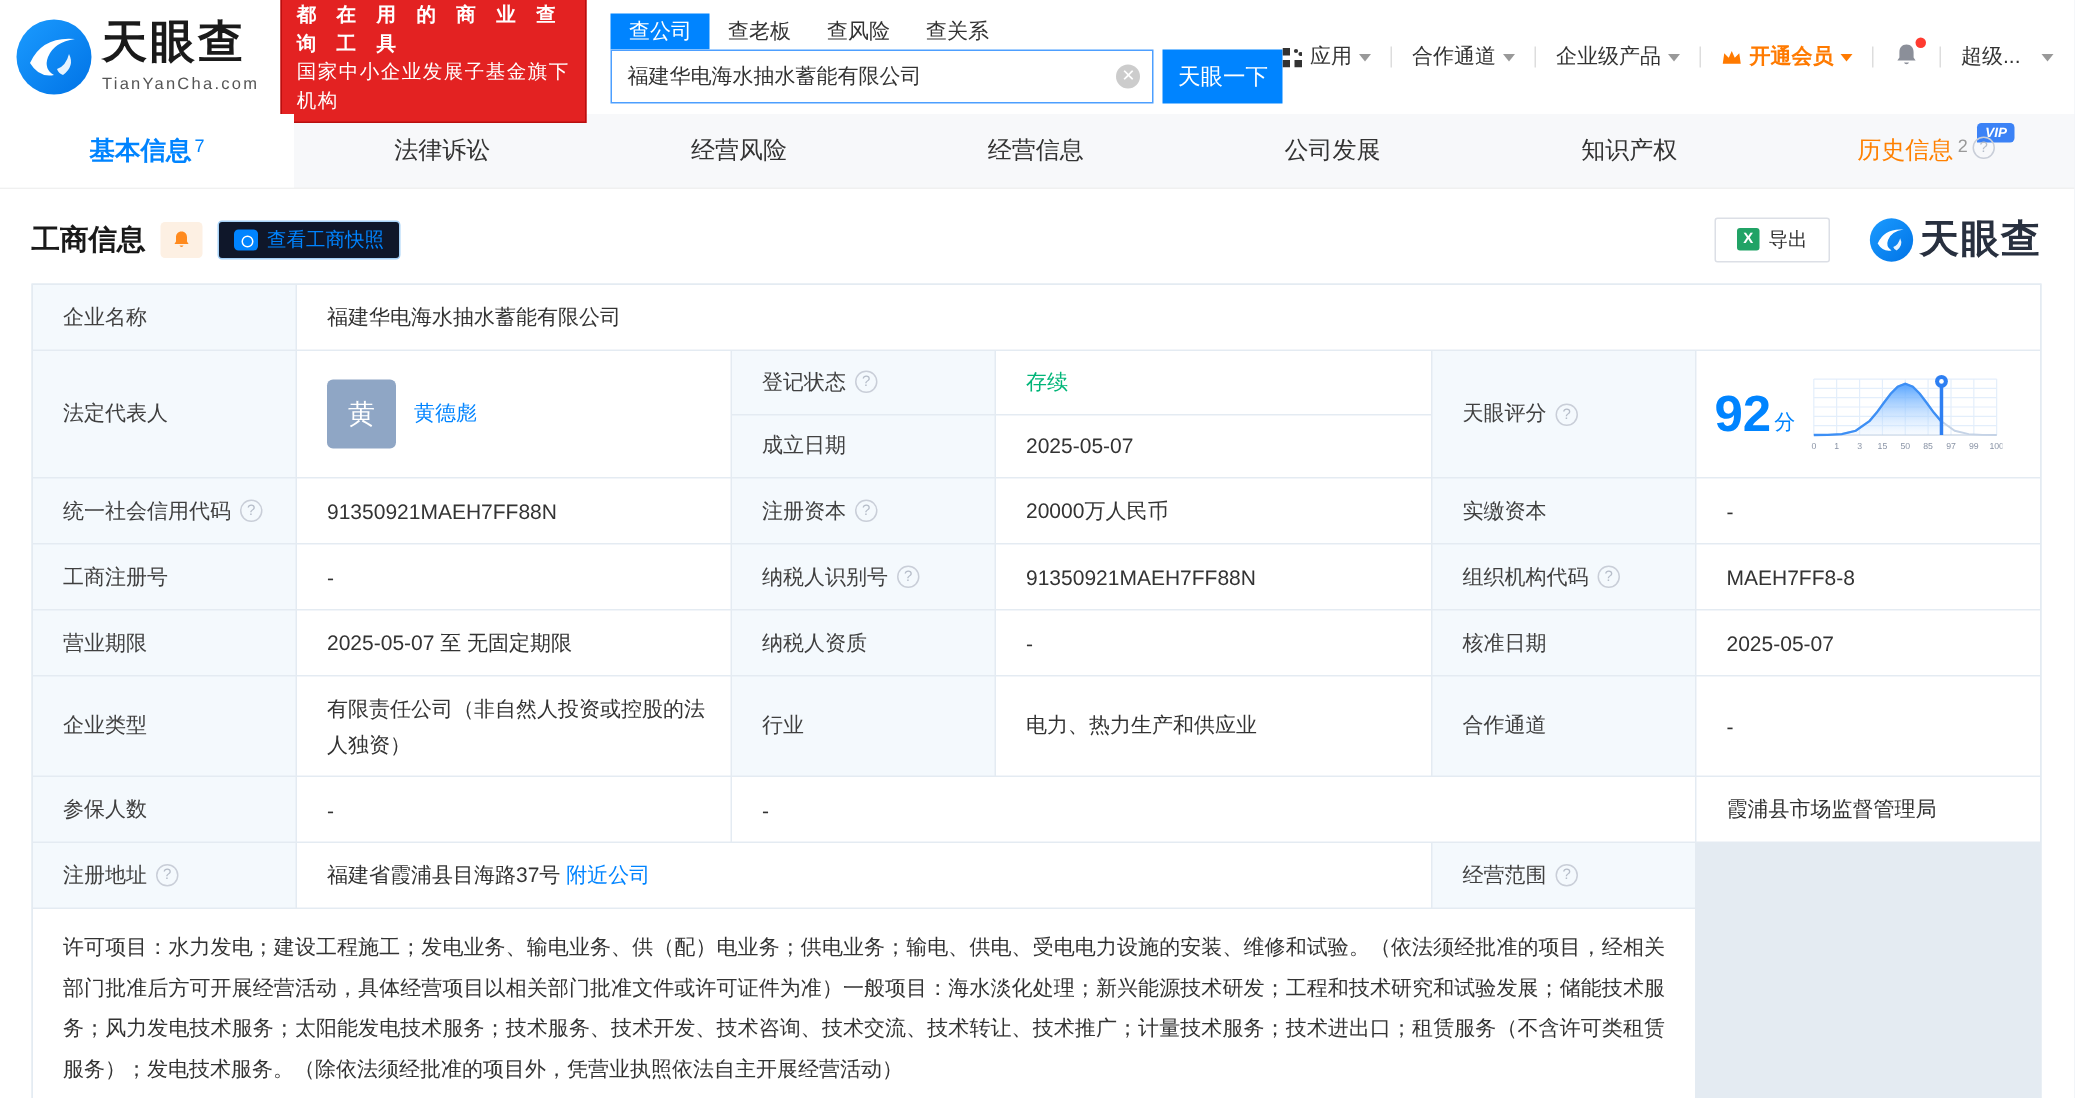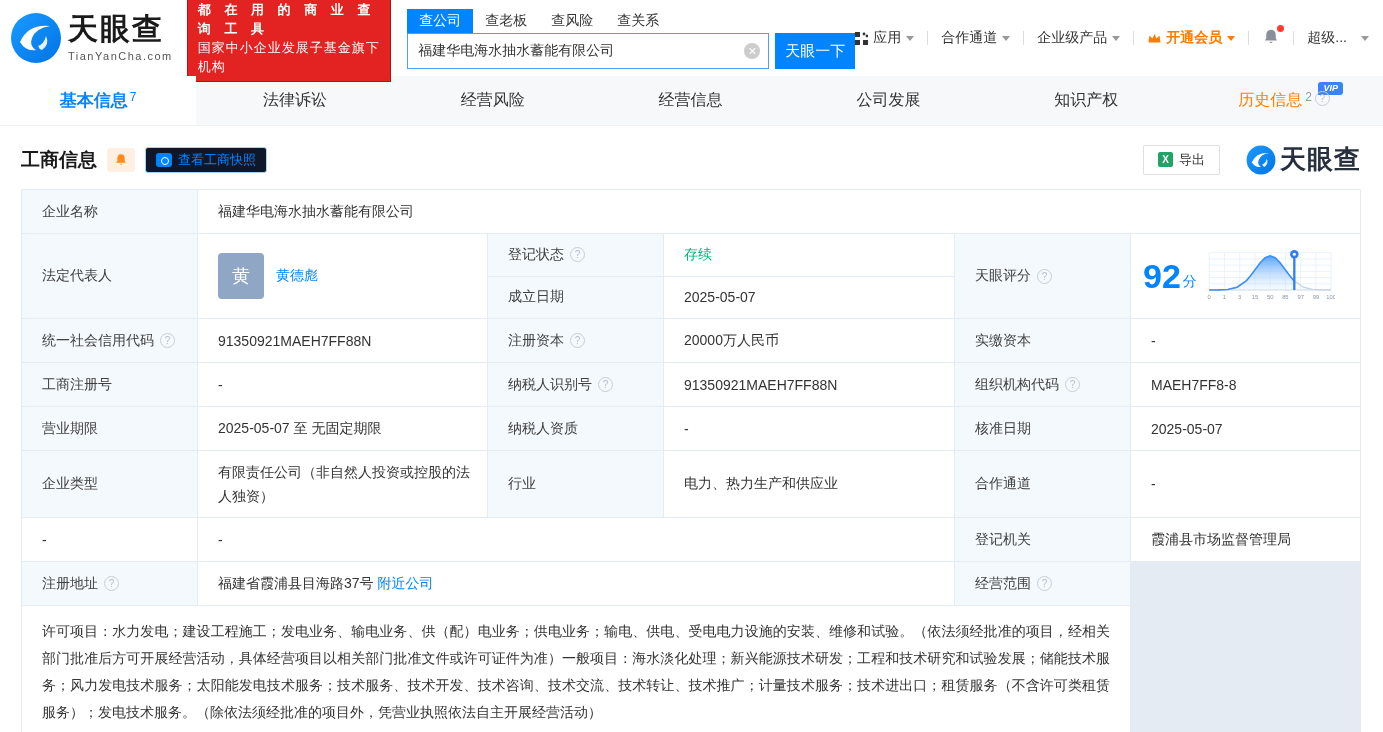--- a/index.html
+++ b/index.html
@@ -341,24 +341,24 @@
   <div class="cell label">核准日期</div>
   <div class="cell">2025-05-07</div>
 
   <div class="cell label">企业类型</div>
   <div class="cell wrap2">有限责任公司（非自然人投资或控股的法人独资）</div>
   <div class="cell label">行业</div>
   <div class="cell">电力、热力生产和供应业</div>
   <div class="cell label">合作通道</div>
   <div class="cell">-</div>
 
+  <div class="cell label">参保人数</div>
   <div class="cell">-</div>
   <div class="cell span3">-</div>
 
-  <div class="cell label">登记机关</div>
   <div class="cell">霞浦县市场监督管理局</div>
   <div class="cell label">
     <span>注册地址</span>
       <span class="help-icon"></span>
   </div>
   <div class="cell span3">
     <span>福建省霞浦县目海路37号</span>
     <a class="link addr-link">附近公司</a>
   </div>
 

